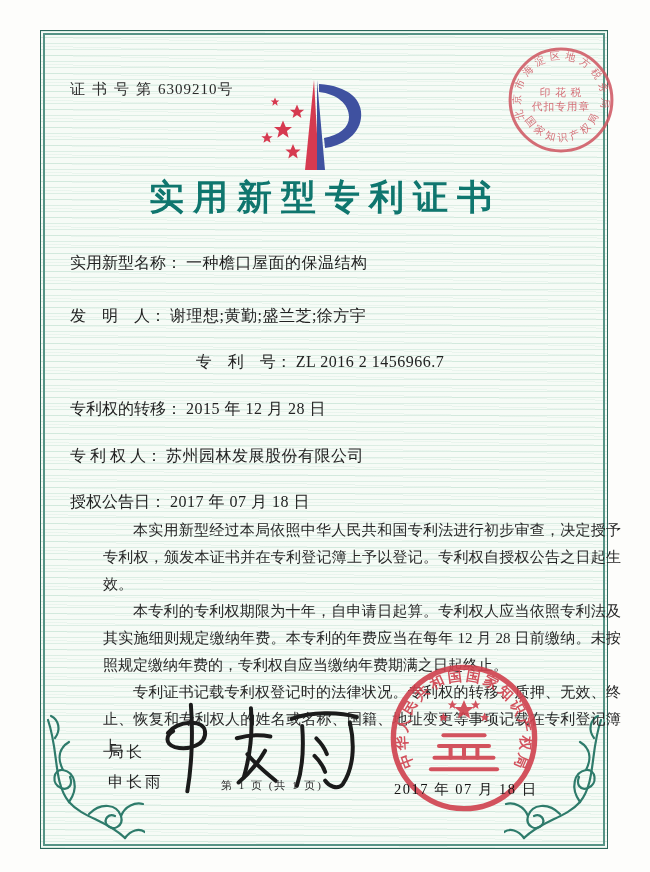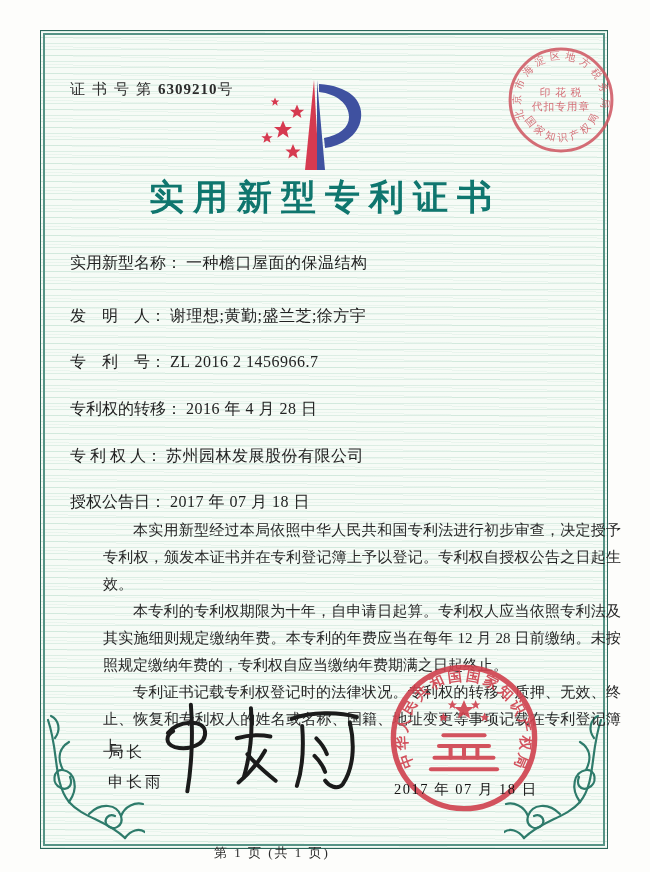--- a/index.html
+++ b/index.html
@@ -23,33 +23,33 @@
         rgba(255,255,255,0) 1px, rgba(255,255,255,0) 9px);
   }
   .sheet-inner {
     position:absolute; left:2px; top:2px; right:2px; bottom:2px;
     border:2px solid #569486;
   }
   .abs { position:absolute; }
 
   .cert-no { left:70px; top:80px; font-size:15px; color:#2b2b2b; }
   .cert-no .sp { letter-spacing:7px;font-family:Liberation Serif, serif; }
-  .cert-no .num { letter-spacing:1px;font-weight:bold; }
+  .cert-no .num { letter-spacing:1px; }
 
   .logo { left:253px; top:78px; width:128px; height:100px; }
 
   .title {
     left:0; top:174px; width:650px; text-align:center;
     font-size:35px; font-weight:600; letter-spacing:9px; color:#0f766e;
   }
 
   .field { left:70px; width:500px; font-size:16px; white-space:nowrap; }
   .field .lbl { color:#222; }
   .field .val { color:#222; letter-spacing:0.5px; margin-left:4px; }
-  .f0 { top:253px; } .f1 { top:306px; } .f2 { top:352px; }
+  .f0 { top:253px; } .f1 { top:306px; } .f2 { top:352px;text-align:center; }
   .f3 { top:399px; } .f4 { top:446px;font-family:Liberation Serif, serif; } .f5 { top:492px; }
 
   .body-text {
     left:68px; top:517px; width:518px;
     font-size:15px; line-height:27px; color:#272727;
     text-align:justify;
     margin-left:35px;
   }
   .body-text p { text-indent:2em; }
 
@@ -59,22 +59,22 @@
 
   .seal { left:388px; top:662px; width:152px; height:152px; opacity:0.9; }
   .seal-date {
     left:394px; top:780px; font-size:14.5px; letter-spacing:1.5px;
     color:#141414; white-space:nowrap;
   }
 
   .tax-stamp { left:505px; top:44px; width:112px; height:112px; opacity:0.85; }
 
   .footer {
-    left:0; top:844px; width:544px; text-align:center;
-    font-size:13px; letter-spacing:2px; color:#2b2b2b;
+    left:0; top:778px; width:544px; text-align:center;
+    font-size:11px; letter-spacing:2px; color:#2b2b2b;
   }
 
   .corner-l { left:41px; top:694px; width:104px; height:152px; }
   .corner-r { left:504px; top:694px; width:104px; height:152px; transform:scaleX(-1); }
 
   svg { display:block; }
 </style>
 </head>
 <body>
 
@@ -133,21 +133,21 @@
   <div class="abs field f1">
     <span class="lbl">发　明　人：</span><span class="val">谢理想;黄勤;盛兰芝;徐方宇</span>
   </div>
   <div class="abs field f0">
     <span class="lbl">实用新型名称：</span><span class="val">一种檐口屋面的保温结构</span>
   </div>
   <div class="abs field f2">
     <span class="lbl">专　利　号：</span><span class="val">ZL 2016 2 1456966.7</span>
   </div>
   <div class="abs field f3">
-    <span class="lbl">专利权的转移：</span><span class="val">2016 年 4 月 28 日</span>
+    <span class="lbl">专利权的转移：</span><span class="val">2015 年 12 月 28 日</span>
   </div>
   <div class="abs field f4">
     <span class="lbl">专 利 权 人：</span><span class="val">苏州园林发展股份有限公司</span>
   </div>
   <div class="abs field f5">
     <span class="lbl">授权公告日：</span><span class="val">2017 年 07 月 18 日</span>
   </div>
 
   <div class="abs body-text">
     <p>本实用新型经过本局依照中华人民共和国专利法进行初步审查，决定授予专利权，颁发本证书并在专利登记簿上予以登记。专利权自授权公告之日起生效。</p>

